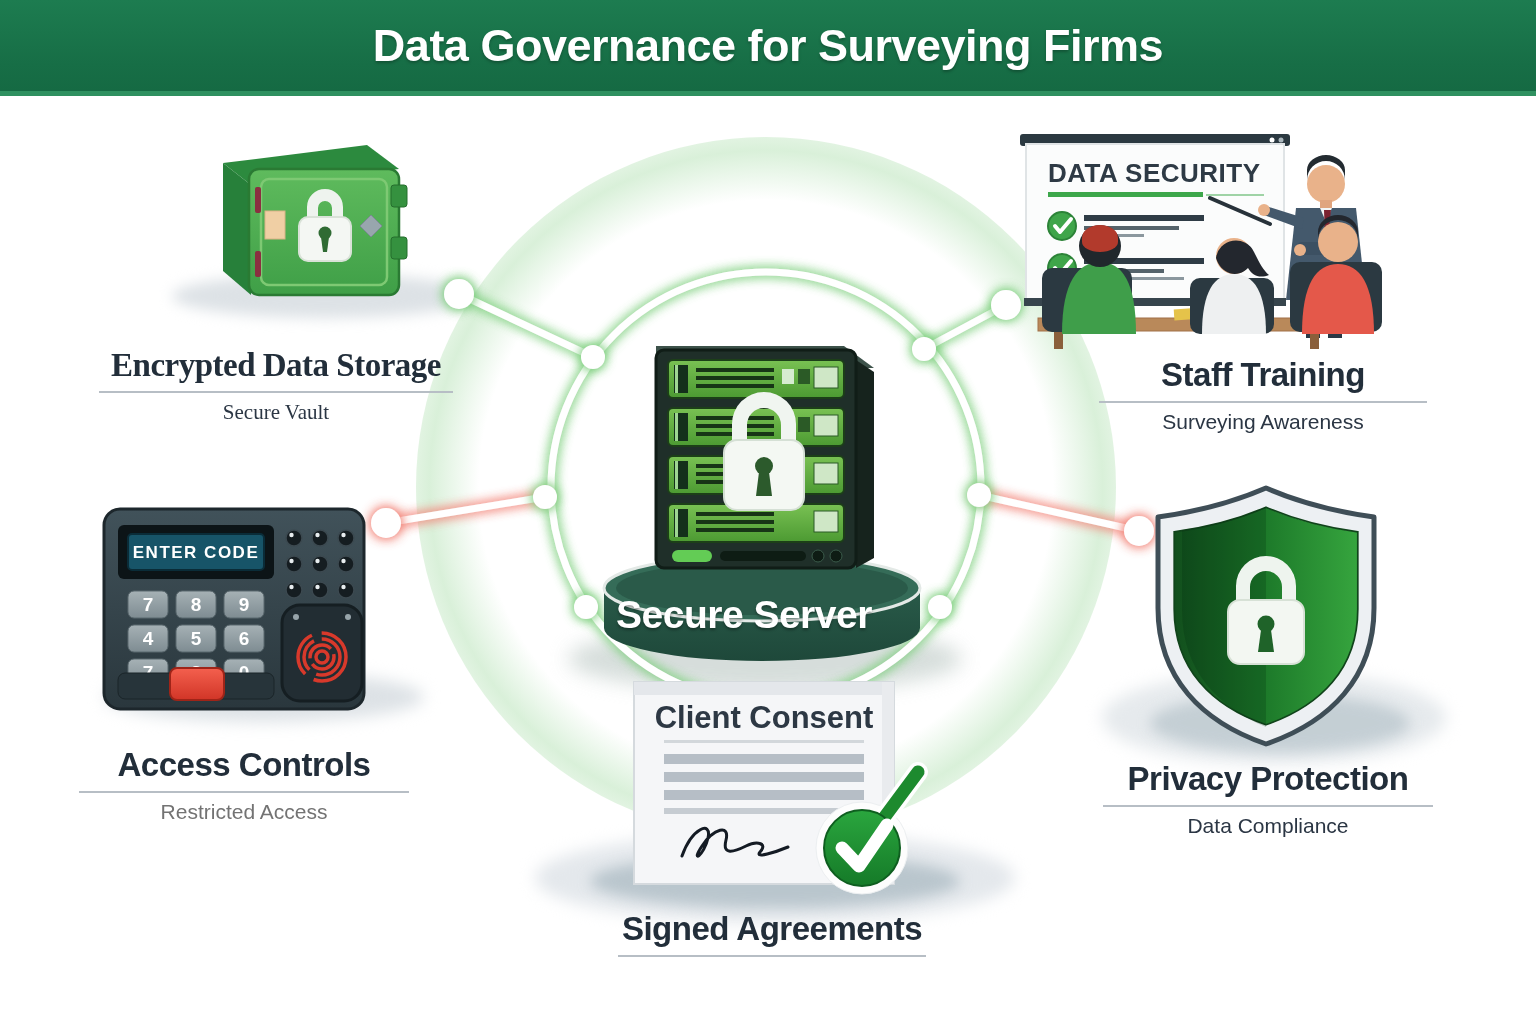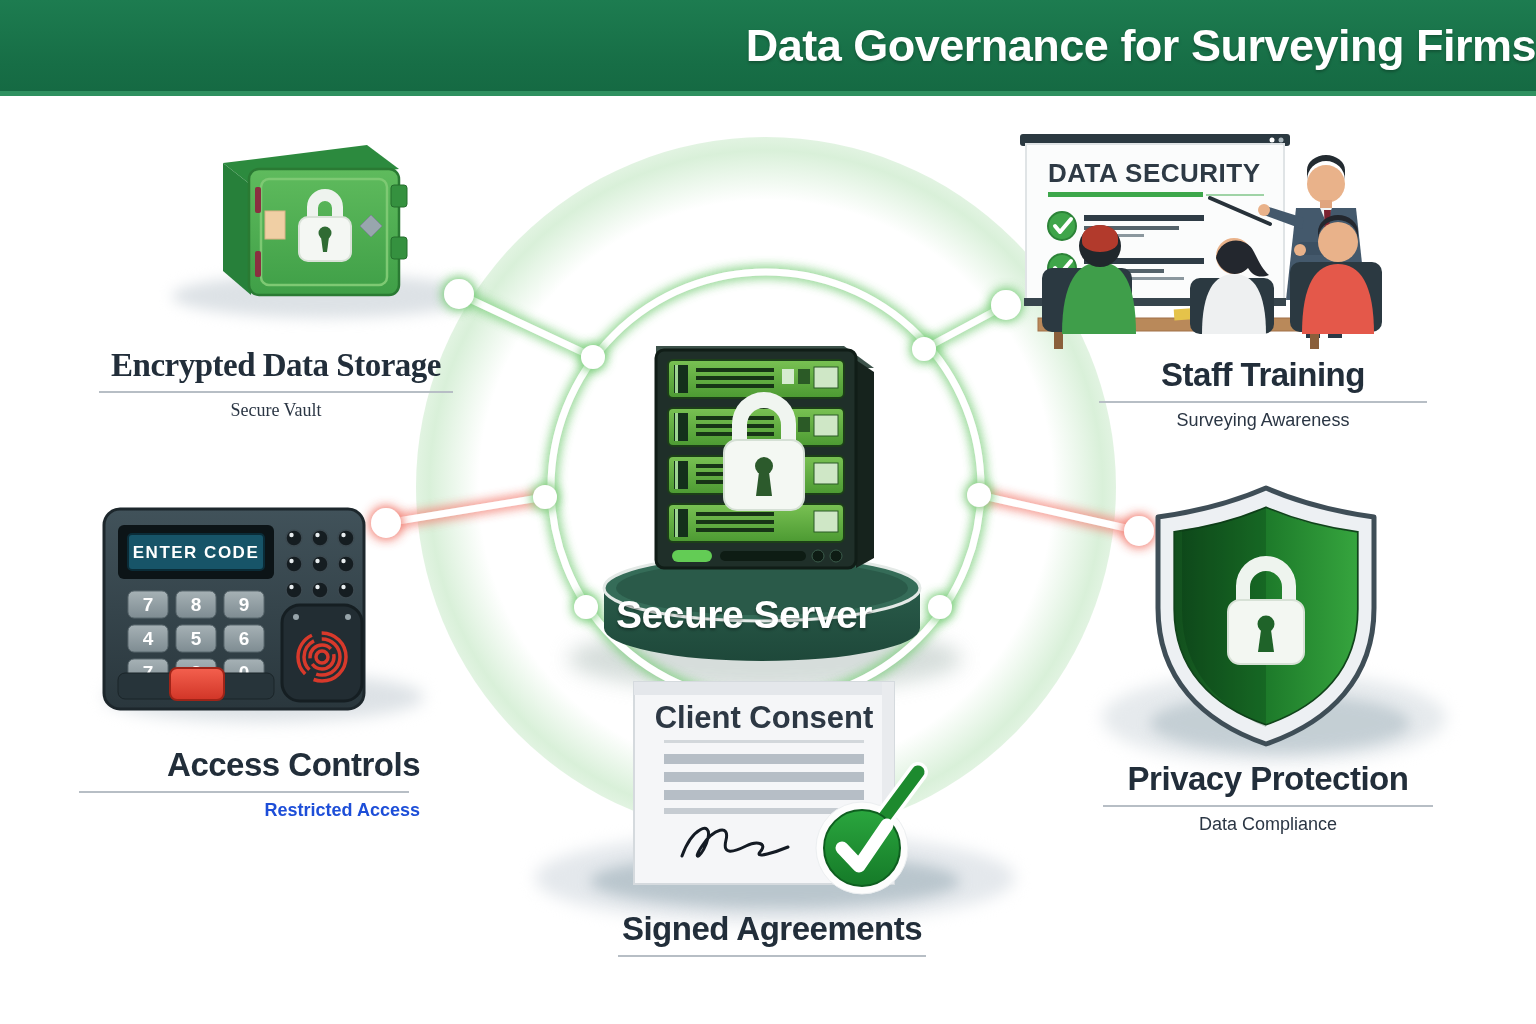--- a/index.html
+++ b/index.html
@@ -5,21 +5,21 @@
   html,body{margin:0;padding:0;background:#ffffff;}
   .stage{
     position:relative;width:1536px;height:1024px;overflow:hidden;background:#ffffff;
     font-family:"Liberation Sans", sans-serif;
   }
   
   .banner{
     position:absolute;left:0;top:0;width:1536px;height:91px;
     background:linear-gradient(180deg,#1d7c50 0%,#176e46 70%,#156a43 100%);
     border-bottom:5px solid #2f9160;
-    display:flex;align-items:center;justify-content:flex-end;z-index:5;
+    display:flex;align-items:center;justify-content:center;z-index:5;
   }
   .banner h1{
     margin:0;color:#ffffff;font-size:45px;font-weight:700;letter-spacing:-0.5px;
     text-shadow:0 2px 3px rgba(0,0,0,0.25);
   }
   
   .shadow{position:absolute;border-radius:50%;z-index:1;}
   .sh-safe   {left:172px;top:274px;width:306px;height:44px;background:#dde2e6;filter:blur(7px);}
   .sh-keypad {left:104px;top:672px;width:320px;height:50px;background:#dde2e6;filter:blur(8px);}
   .sh-doc-o  {left:535px;top:833px;width:480px;height:90px;background:#e4e8ec;filter:blur(8px);}
@@ -38,25 +38,25 @@
   .ic-training{left:1014px;top:122px;}
   .ic-keypad  {left:100px;top:505px;}
   .ic-server  {left:636px;top:320px;}
   .ic-pedestal{left:594px;top:548px;}
   .ic-doc     {left:620px;top:666px;}
   .ic-shield  {left:1150px;top:482px;}
   
   .label-block{position:absolute;text-align:center;z-index:4;}
   .lb-title{font-size:33px;font-weight:700;color:#222e3a;letter-spacing:-0.5px;line-height:1.1;}
   .lb-rule{height:2px;background:#b7bec5;margin:8px auto 7px auto;width:94%;}
-  .lb-sub{font-size:18px;font-weight:400;color:#2b3644;line-height:1.15;}
-  .lb-sub.alert{color:#1d4ed8;font-weight:700;}
+  .lb-sub{font-size:21px;font-weight:400;color:#2b3644;line-height:1.15;}
+  .lb-sub.alert{color:#737373;font-weight:400;}
   .lbl-storage {left:88px;  top:347px; width:376px;font-family:Liberation Serif, serif;}
   .lbl-training{left:1089px;top:357px; width:348px;}
-  .lbl-access  {left:68px;  top:747px; width:352px;text-align:right;}
+  .lbl-access  {left:68px;  top:747px; width:352px;}
   .lbl-consent {left:608px; top:911px; width:328px;}
   .lbl-privacy {left:1092px;top:761px; width:352px;}
   .center-label{
     position:absolute;left:616px;top:593px;width:300px;z-index:4;text-align:left;
     color:#ffffff;font-size:39px;font-weight:700;letter-spacing:-0.5px;
     text-shadow:0 2px 3px rgba(0,0,0,0.35);
   }
   svg text{font-family:"Liberation Sans", sans-serif;}
 </style>
 </head>

